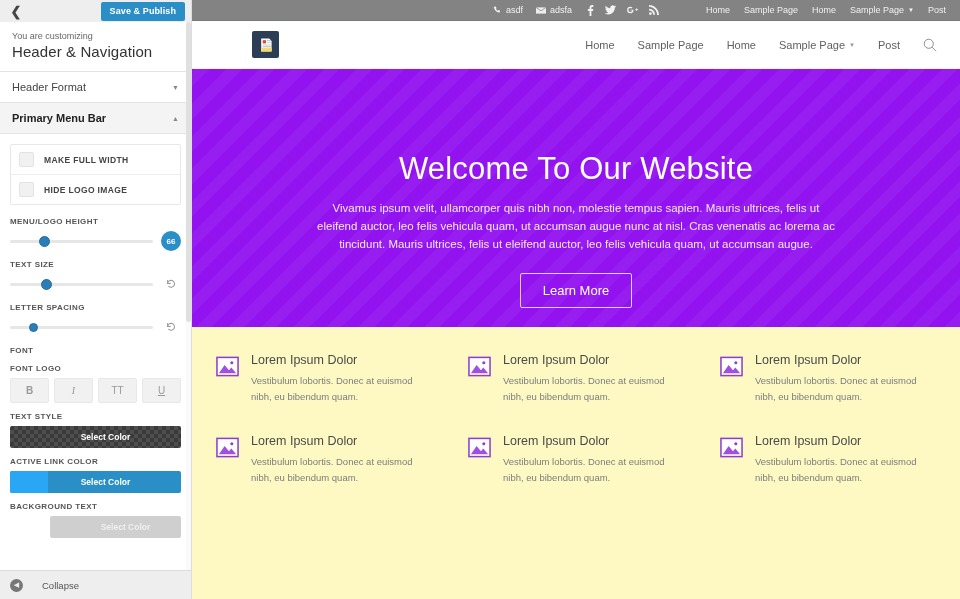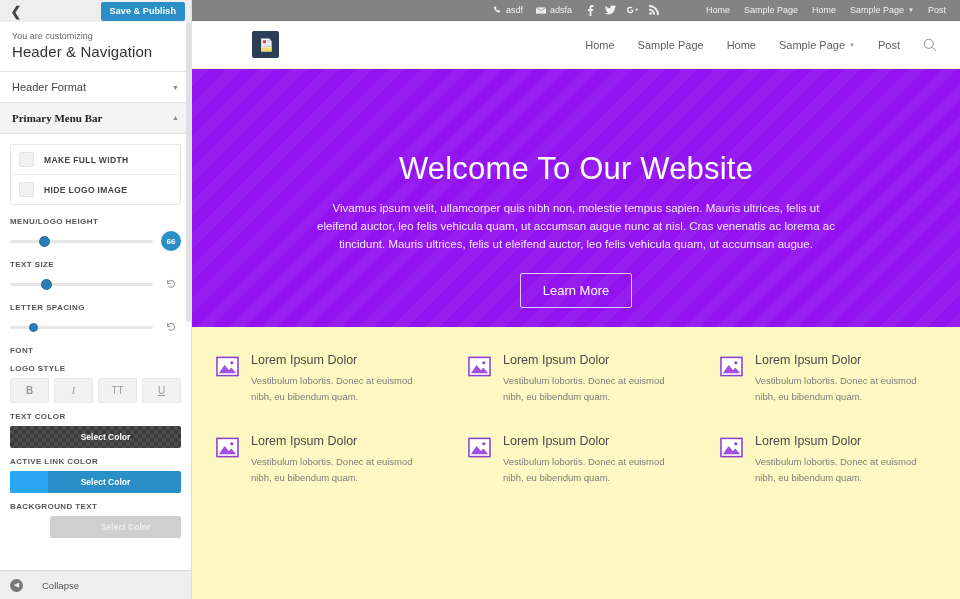--- a/index.html
+++ b/index.html
@@ -47,21 +47,21 @@
     border-bottom: 1px solid #e4e4e4;
   }
   .cust-small { font-size: 9px; color: #666; margin-bottom: 2px; }
   .cust-title { font-size: 15px; color: #333; font-weight: normal; letter-spacing: .1px;}
 
   .accordion-row {
     display: flex; align-items: center; justify-content: space-between;
     padding: 9px 12px; font-size: 11px; color: #444;
     border-bottom: 1px solid #e4e4e4; cursor: pointer; background: #fff;
   }
-  .accordion-row.active { background: #f4f4f4; font-weight: bold; color: #222; font-family: Liberation Serif, serif; }
+  .accordion-row.active { background: #f4f4f4; font-weight: bold; color: #222; }
   .caret { font-size: 7px; color: #888; }
 
   .panel-body { padding: 10px 10px 0 10px; background: #fff; }
 
   .check-group { border: 1px solid #e8e8e8; border-radius: 2px; margin-bottom: 12px; }
   .check-row {
     display: flex; align-items: center; gap: 10px;
     padding: 7px 8px; border-bottom: 1px solid #eeeeee; cursor: pointer;
   }
   .check-row:last-child { border-bottom: none; }
@@ -313,31 +313,31 @@
               </svg>
             </div>
           </div>
         </div>
 
         <div class="ctl">
           <span class="ctl-label">FONT</span>
         </div>
 
         <div class="ctl">
-          <span class="ctl-label">LOGO STYLE</span>
+          <span class="ctl-label">FONT LOGO</span>
           <div class="style-btns">
             <div class="style-btn b">B</div>
             <div class="style-btn i">I</div>
             <div class="style-btn">TT</div>
             <div class="style-btn u">U</div>
           </div>
         </div>
 
         <div class="ctl">
-          <span class="ctl-label">TEXT COLOR</span>
+          <span class="ctl-label">TEXT STYLE</span>
           <div class="color-btn color-text">
             <div class="checker"></div>
             <span class="lbl">Select Color</span>
           </div>
         </div>
 
         <div class="ctl">
           <span class="ctl-label">ACTIVE LINK COLOR</span>
           <div class="color-btn color-link">
             <span class="lbl">Select Color</span>

